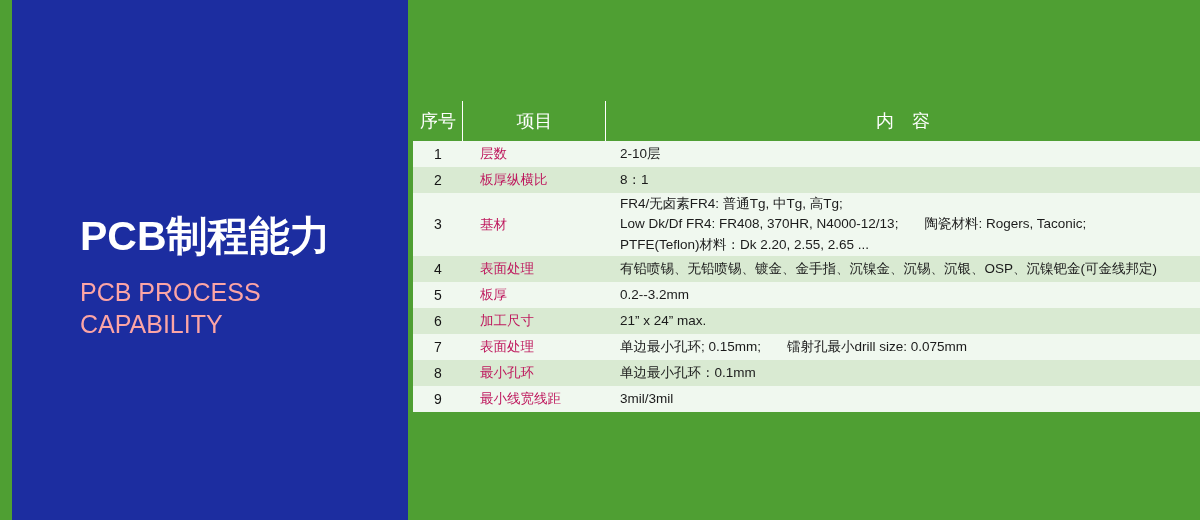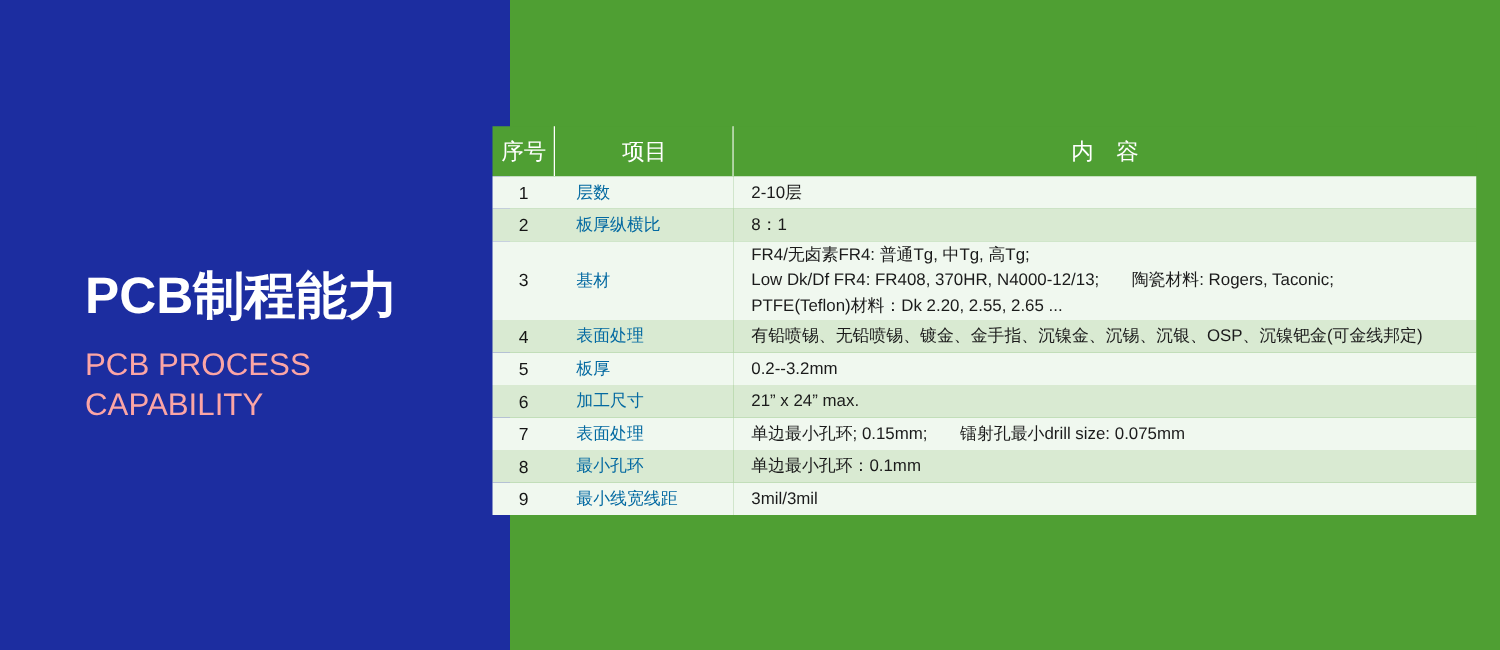--- a/index.html
+++ b/index.html
@@ -17,21 +17,21 @@
   #slide {
     position: relative;
     width: 1200px;
     height: 520px;
     background: #4f9f33;
   }
 
   
   #left-panel {
     position: absolute;
-    left: 0;
+    left: 12px;
     top: 0;
     width: 408px;
     height: 520px;
     background: #1c2da0;
     box-sizing: border-box;
   }
 
   #title-block {
     position: absolute;
     left: 68px;
@@ -62,21 +62,21 @@
     left: 408px;
     top: 0;
     width: 792px;
     height: 520px;
     background: #4f9f33;
   }
 
   
   #spec-table {
     position: absolute;
-    left: 394px;
+    left: 413px;
     top: 101px;
     width: 787px;
     border-collapse: collapse;
     table-layout: fixed;
     font-size: 13.5px;
     color: #1b1b1b;
   }
 
   #spec-table col.c-no    { width: 50px; }
   #spec-table col.c-item  { width: 143px; }
@@ -115,21 +115,21 @@
   #spec-table tbody tr.even td { background: #d9ead2; }
 
   #spec-table tbody td.col-no {
     text-align: center;
     font-size: 14px;
     color: #151515;
   }
   #spec-table tbody td.col-item {
     padding-left: 17px;
     font-size: 13.5px;
-    color: #0369a1;
+    color: #be185d;
   }
   #spec-table tbody td.col-content {
     padding-left: 14px;
     padding-right: 4px;
     font-size: 13.5px;
     color: #1b1b1b;
   }
 
   .row-std td { height: 26px; }
   .row-tall td { height: 63px; }

